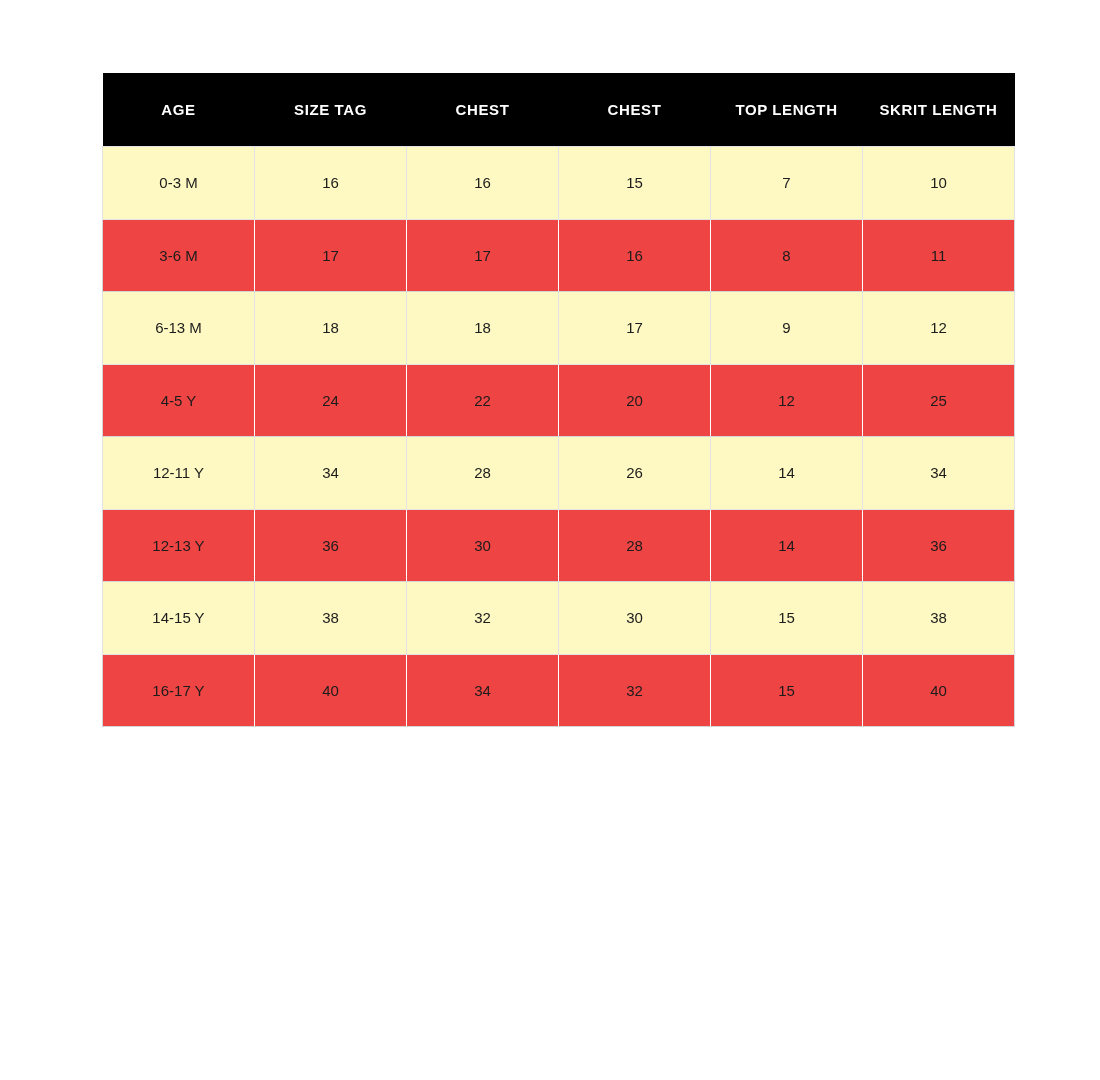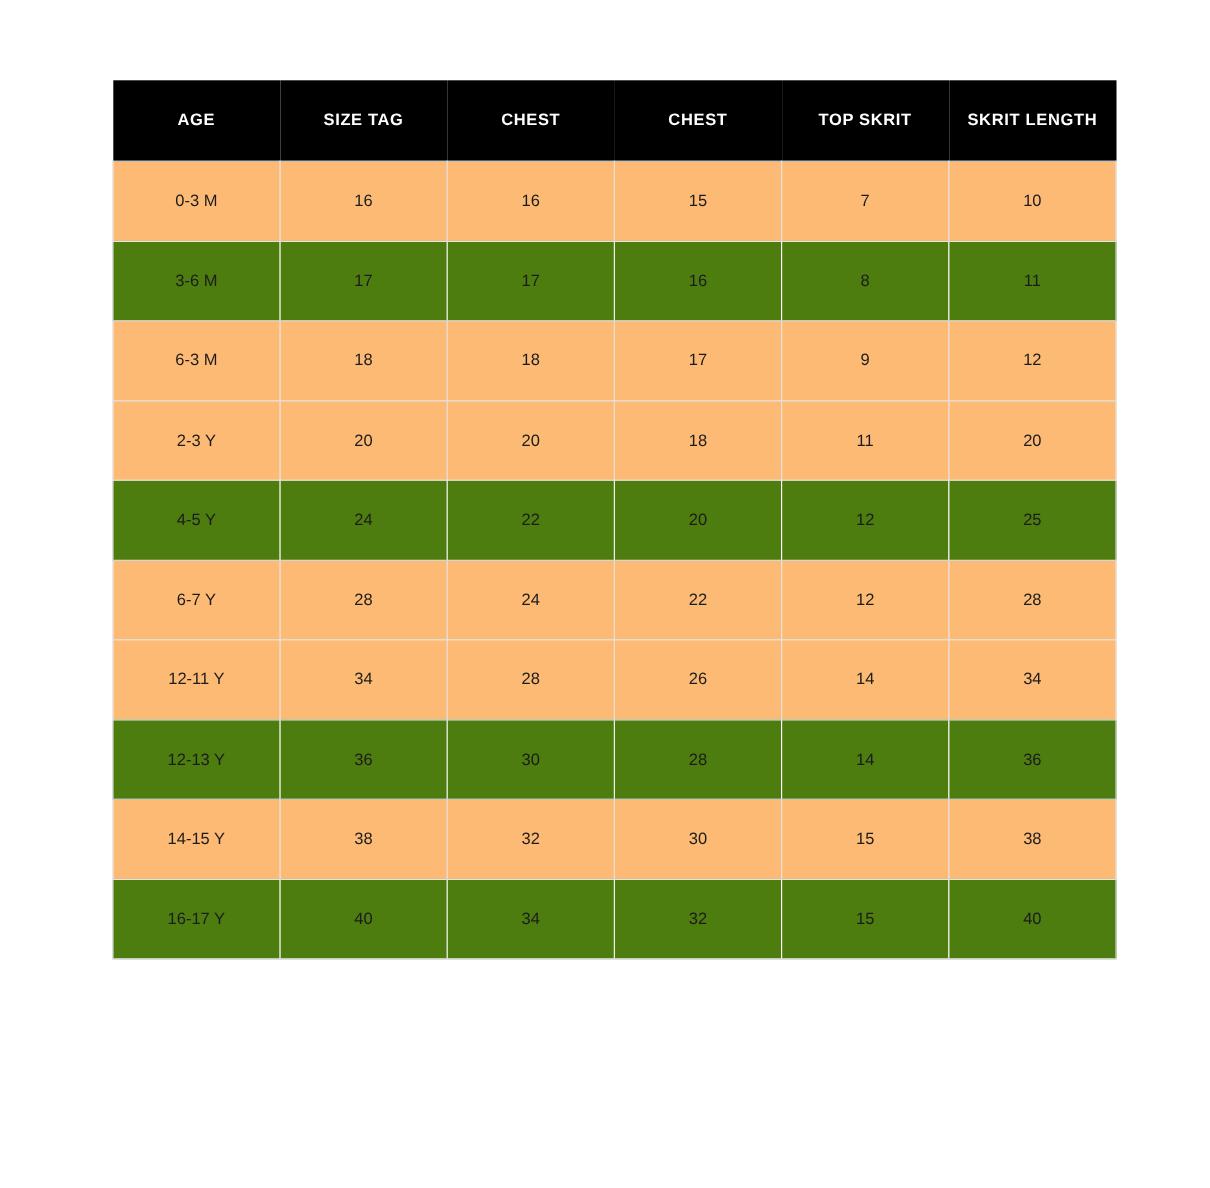--- a/index.html
+++ b/index.html
@@ -52,24 +52,24 @@
     font-weight: 400;
     color: #1c1c1c;
     height: 71.5px;
     padding: 0 4px;
     border-left: 1px solid #ffffff;
     border-right: 1px solid #ffffff;
     border-top: 1px solid #ffffff;
     border-bottom: 1px solid #ffffff;
   }
   table.size-chart tbody tr.row-light td {
-    background: #fdba74;
+    background: #fef9c3;
   }
   table.size-chart tbody tr.row-dark td {
-    background: #4d7c0f;
+    background: #ef4444;
   }
   
   .table-wrap::after {
     content: "";
     position: absolute;
     left: 0;
     top: 0;
     right: 0;
     bottom: 0;
     pointer-events: none;
@@ -105,21 +105,21 @@
           <col class="c-std">
           <col class="c-std">
           <col class="c-std">
       </colgroup>
       <thead>
         <tr>
           <th>AGE</th>
           <th>SIZE TAG</th>
           <th>CHEST</th>
           <th>CHEST</th>
-          <th>TOP SKRIT</th>
+          <th>TOP LENGTH</th>
           <th>SKRIT LENGTH</th>
         </tr>
       </thead>
       <tbody>
         <tr class="row-light">
           <td>0-3 M</td>
           <td>16</td>
           <td>16</td>
           <td>15</td>
           <td>7</td>
@@ -127,50 +127,34 @@
         </tr>
         <tr class="row-dark">
           <td>3-6 M</td>
           <td>17</td>
           <td>17</td>
           <td>16</td>
           <td>8</td>
           <td>11</td>
         </tr>
         <tr class="row-light">
-          <td>6-3 M</td>
+          <td>6-13 M</td>
           <td>18</td>
           <td>18</td>
           <td>17</td>
           <td>9</td>
           <td>12</td>
-        </tr>
-        <tr class="row-light">
-          <td>2-3 Y</td>
-          <td>20</td>
-          <td>20</td>
-          <td>18</td>
-          <td>11</td>
-          <td>20</td>
         </tr>
         <tr class="row-dark">
           <td>4-5 Y</td>
           <td>24</td>
           <td>22</td>
           <td>20</td>
           <td>12</td>
           <td>25</td>
-        </tr>
-        <tr class="row-light">
-          <td>6-7 Y</td>
-          <td>28</td>
-          <td>24</td>
-          <td>22</td>
-          <td>12</td>
-          <td>28</td>
         </tr>
         <tr class="row-light">
           <td>12-11 Y</td>
           <td>34</td>
           <td>28</td>
           <td>26</td>
           <td>14</td>
           <td>34</td>
         </tr>
         <tr class="row-dark">

